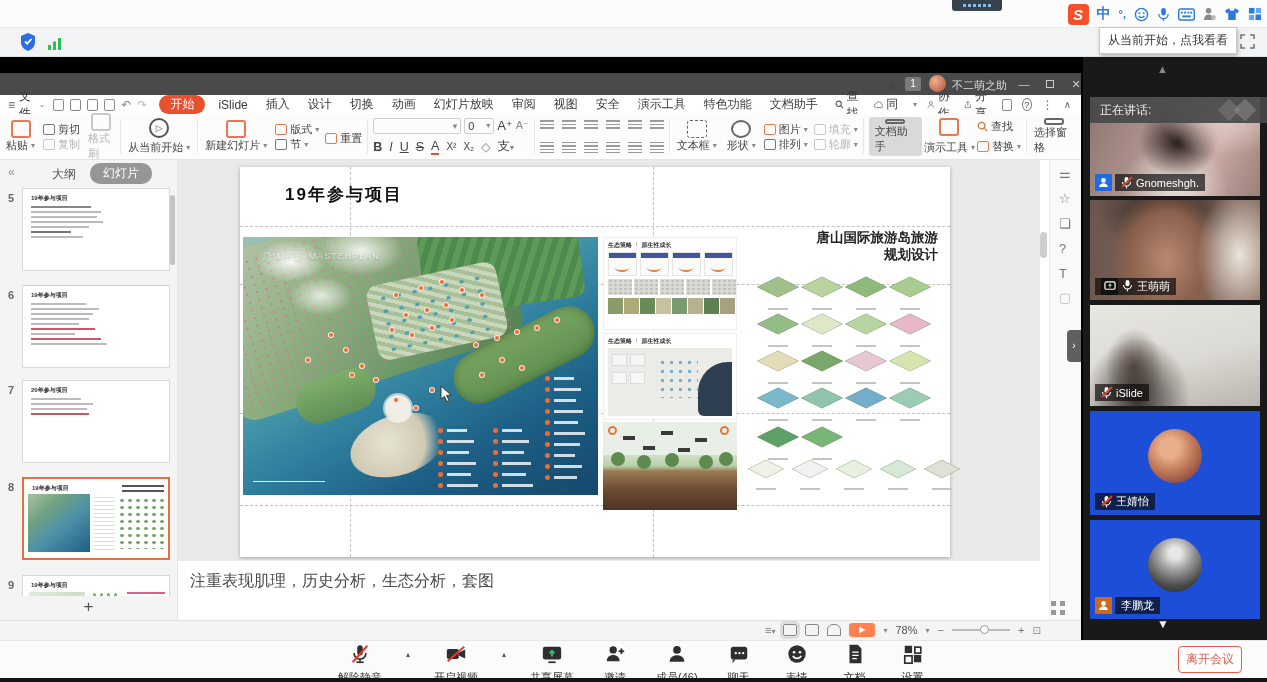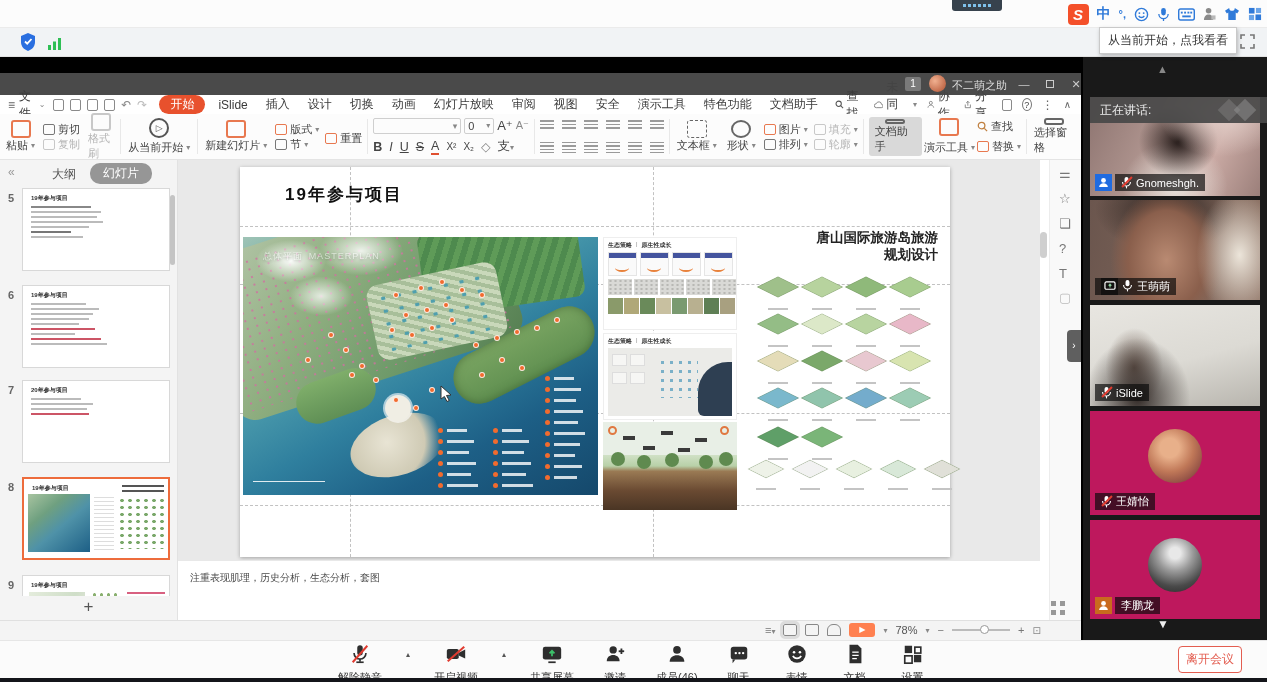--- a/index.html
+++ b/index.html
@@ -137,21 +137,21 @@
   .p3-bg{position:absolute;inset:0;background:linear-gradient(#e8efe6 0%,#e8efe6 38%,#cfe0c4 38%,#b8d0a8 50%,#9a7a54 56%,#6a4a32 78%,#4a3524 100%)}
   .p3 .tree{position:absolute;width:14px;height:14px;border-radius:50%;background:#5f8a4f}
   .p3 .chipd{position:absolute;width:12px;height:4px;background:#3a3a3a}
   .p3 .oc{position:absolute;width:9px;height:9px;border:2px solid #e07840;border-radius:50%}
   
   .iso-row{position:absolute;display:flex;z-index:3}
   .iso-cell{width:44px;display:flex;flex-direction:column;align-items:center}
   .iso{display:block;transform:rotateX(60deg) rotateZ(45deg);border:1px solid rgba(90,120,70,.4)}
   .iso-lab{width:20px;height:2px;background:#c4c4c4;margin-top:6px}
   
-  .notes{position:absolute;left:178px;top:560px;width:862px;height:60px;background:#fff;border-top:1px solid #e8e8e8;z-index:2;padding:10px 12px;font-size:10px;color:#4a4a4a}
+  .notes{position:absolute;left:178px;top:560px;width:862px;height:60px;background:#fff;border-top:1px solid #e8e8e8;z-index:2;padding:10px 12px;font-size:16px;color:#4a4a4a}
   .statusbar{position:absolute;left:0;top:620px;width:1081px;height:20px;background:#f4f4f4;border-top:1px solid #e0e0e0;font-size:11px;color:#555;z-index:3}
   .st-l{position:absolute;left:10px;top:4px;display:flex;gap:14px;align-items:center}
   .st-sep{color:#ccc}
   .st-r{position:absolute;left:765px;top:2px;display:flex;align-items:center;gap:8px}
   .vic{width:14px;height:12px;border:1.5px solid #888;border-radius:2px}
   .vic.on{outline:3px solid #dcdcdc}
   .play-pill{width:26px;height:14px;background:#ff8050;border-radius:3px;color:#fff;font-size:8px;text-align:center;line-height:14px}
   .ztrack{width:58px;height:2px;background:#bbb;position:relative}
   .zknob{position:absolute;left:28px;top:-4px;width:9px;height:9px;border:1.5px solid #999;background:#fff;border-radius:50%}
   .grid88{position:absolute;left:1051px;top:601px;width:14px;height:14px;z-index:4;background:
@@ -166,21 +166,21 @@
   .sidebar{position:absolute;left:1083px;top:57px;width:184px;height:583px;background:#191919;z-index:5}
   .sb-up{position:absolute;left:74px;top:6px;color:#888;font-size:11px}
   .sb-down{position:absolute;left:74px;top:560px;color:#eee;font-size:12px}
   .speaking{position:absolute;left:7px;top:40px;width:177px;height:26px;background:rgba(72,72,72,.93);color:#eee;font-size:12px;display:flex;align-items:center;padding-left:10px;z-index:8}
   .speaking .lg{position:absolute;right:14px;top:5px;width:16px;height:16px;background:#9a9a9a;opacity:.45;transform:rotate(45deg)}
   .speaking .lg2{right:30px;opacity:.3}
   .vt{position:absolute;left:7px;width:170px;background:#262626;overflow:hidden}
   .cam1{background:radial-gradient(90px 60px at 78% 18%,#e3cfc9,transparent 70%),radial-gradient(55px 50px at 52% 45%,#241a18,transparent 72%),radial-gradient(70px 60px at 50% 90%,#e8e2dc,transparent 75%),linear-gradient(115deg,#8d7470,#b59a94 45%,#caaaa4 70%,#9b7f7a)}
   .cam2{background:radial-gradient(55px 85px at 88% 55%,#ece5da,transparent 78%),radial-gradient(70px 90px at 45% 60%,#b98a72 0%,#8a5f4c 55%,transparent 80%),radial-gradient(95px 55px at 45% 10%,#2c2320,transparent 75%),linear-gradient(100deg,#6b564e,#8a6e60)}
   .cam3{background:radial-gradient(70px 80px at 28% 92%,#332b28,transparent 75%),radial-gradient(40px 55px at 26% 62%,#6b5a50,transparent 72%),linear-gradient(165deg,#e8e6e1 0%,#dcdad4 55%,#b8b5ae 100%)}
-  .avatile{background:#be185d}
+  .avatile{background:#1d4ed8}
   .circ{position:absolute;left:58px;top:18px;width:54px;height:54px;border-radius:50%}
   .av1{background:radial-gradient(circle at 40% 35%,#e8b08a 20%,#c07858 50%,#8a4a42 80%)}
   .av2{background:radial-gradient(circle at 50% 28%,#e8e8e8 12%,#9a9a9a 38%,#4a4a4a 70%,#242424 100%)}
   .vbadge{position:absolute;left:5px;bottom:5px;display:flex;align-items:center;gap:3px;font-size:11px;color:#fff}
   .sq{width:17px;height:17px;display:flex;align-items:center;justify-content:center;flex:none}
   .sq.blue{background:#1f6be0}.sq.orange{background:#c96a1e}.sq.dark{background:rgba(10,10,10,.7)}
   .chip{display:flex;align-items:center;gap:4px;background:rgba(10,10,10,.68);height:17px;padding:0 6px}
   
   .bottombar{position:absolute;left:0;top:640px;width:1267px;height:38px;background:#fbfbfb;border-top:1px solid #e6e6e6;z-index:15}
   .btools{position:absolute;left:338px;top:2px;display:flex;gap:24px;align-items:flex-start}

